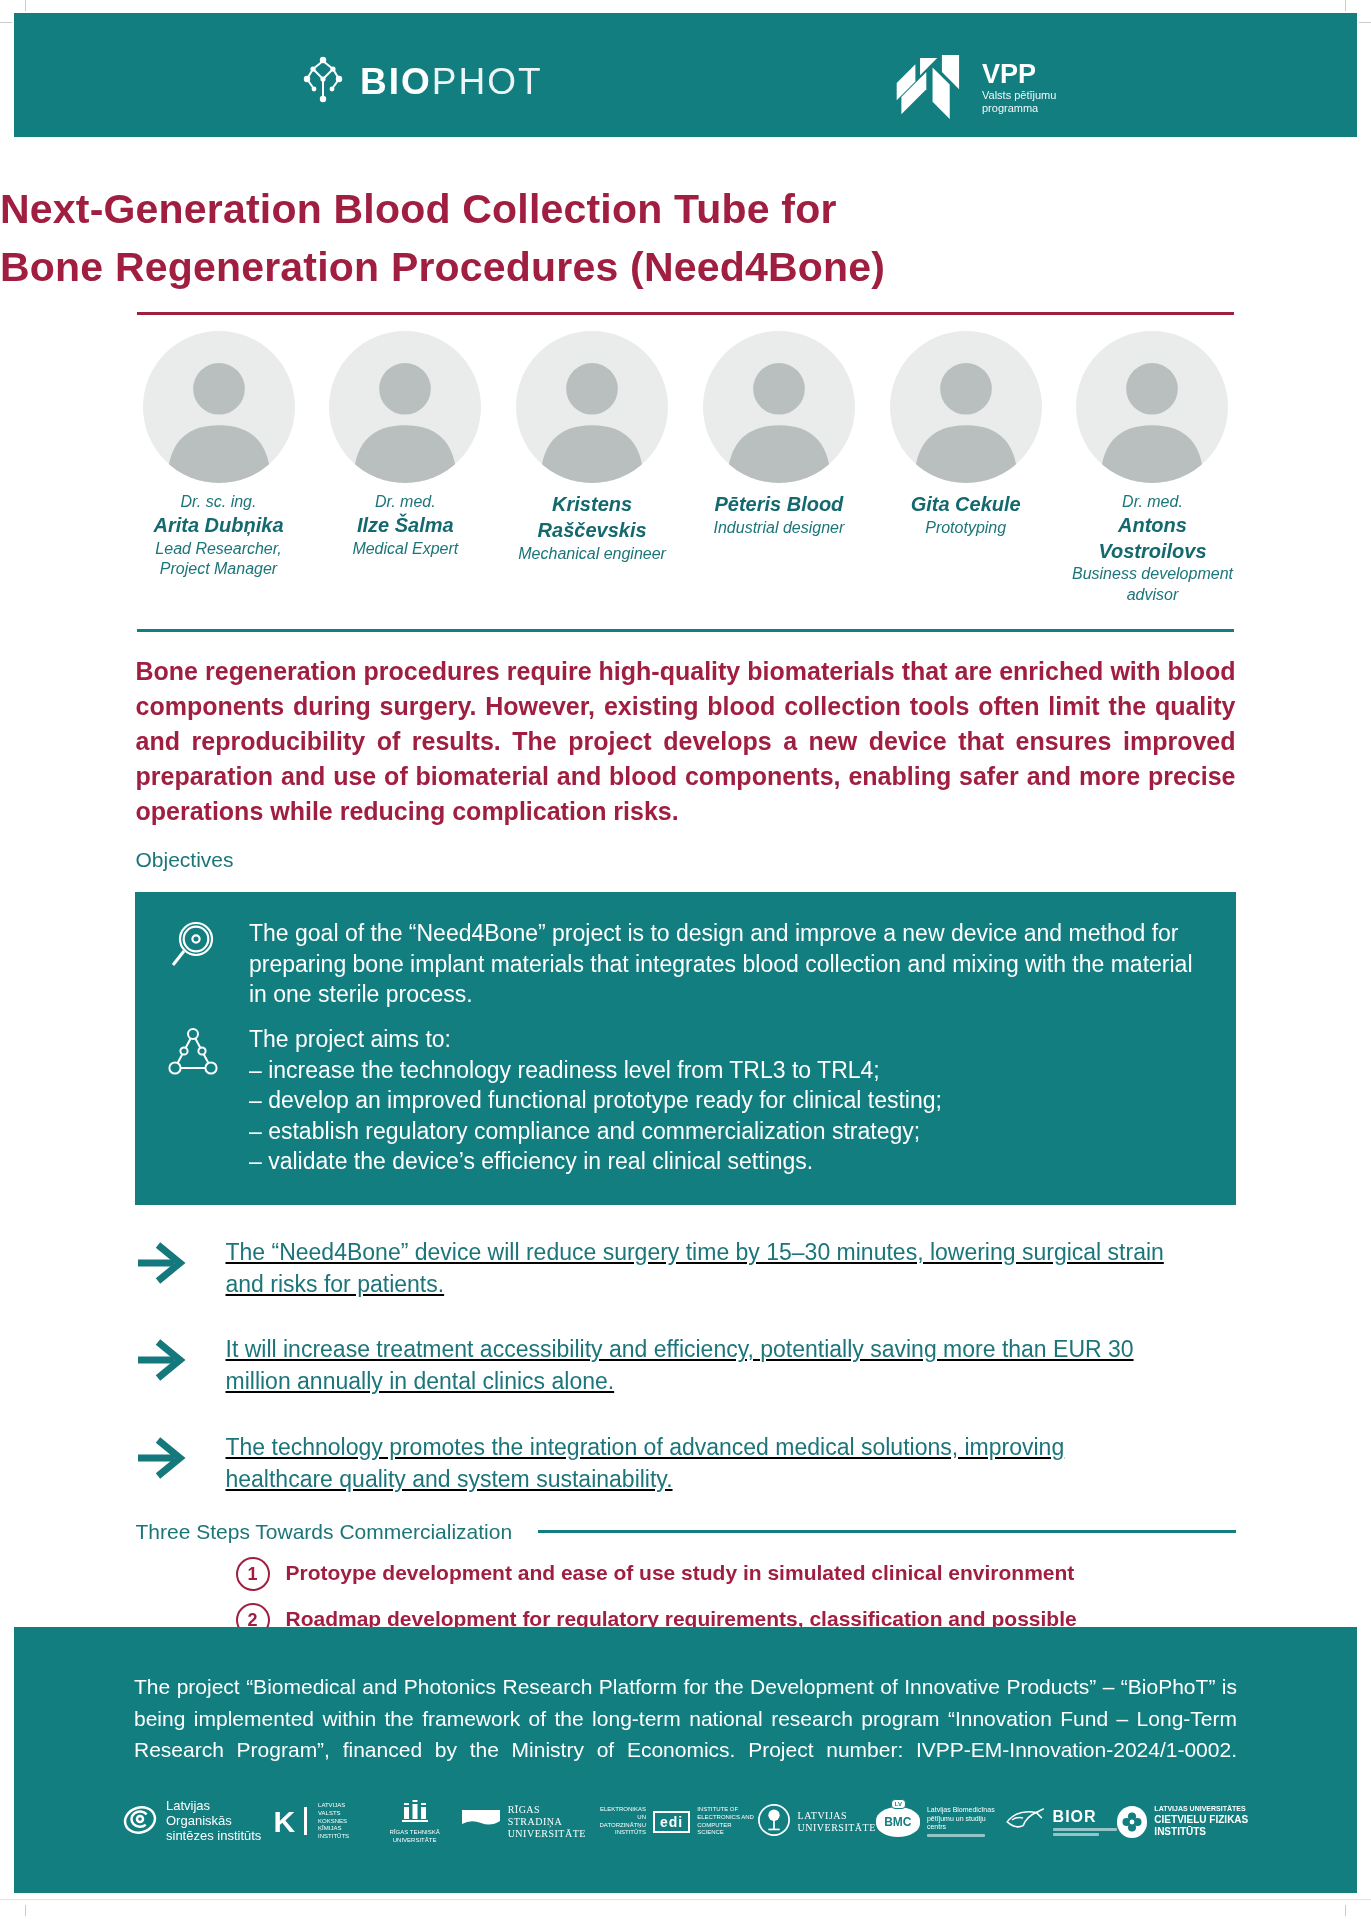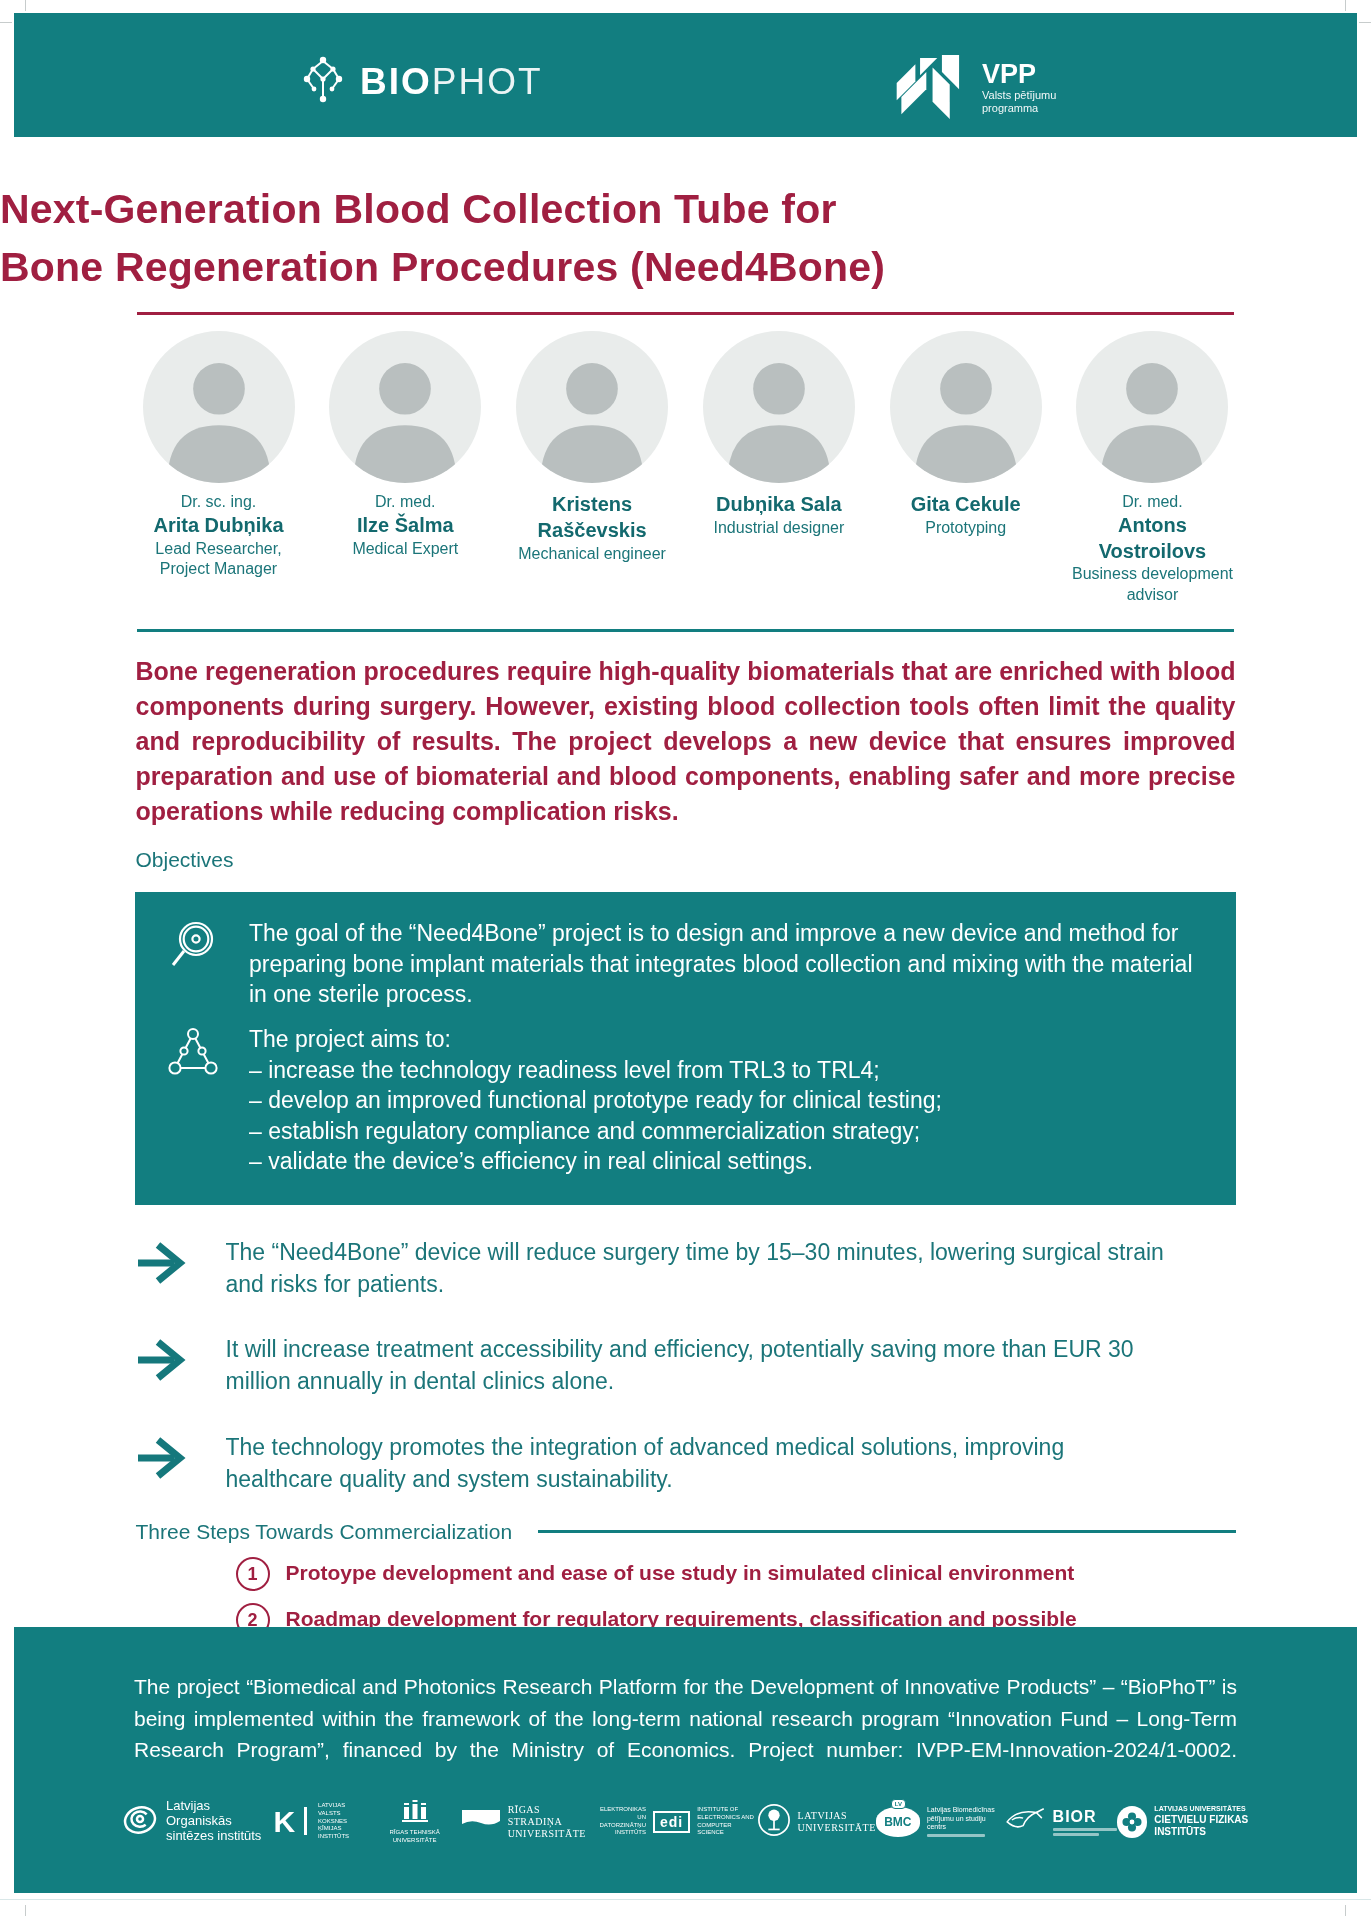--- a/index.html
+++ b/index.html
@@ -35,21 +35,21 @@
   .vpp .sub{font-size:11px;line-height:1.22;opacity:.95;}
 
   
   .main{position:absolute;top:152px;left:0;width:1371px;}
   .title{margin:28px 0 0;color:var(--red);font-weight:bold;
          font-size:41px;line-height:1.42;letter-spacing:.2px;}
   .rule-red{width:1097px;margin:16px auto 0;border:0;border-top:3px solid var(--red);}
   .rule-teal{width:1097px;margin:24px auto 0;border:0;border-top:3px solid var(--teal);}
 
   
-  .team{width:1110px;margin:16px auto 2px;display:flex;justify-content:space-between;}
+  .team{width:1110px;margin:16px auto 2px;display:flex;justify-content:space-between;font-style:italic;}
   .member{width:176px;display:flex;flex-direction:column;align-items:center;text-align:center;}
   .avatar{width:152px;height:152px;border-radius:50%;background:var(--photo-bg);overflow:hidden;flex:none;}
   .member .labels{margin-top:9px;color:var(--teal-text);font-size:16px;line-height:1.28;}
   .member .name{font-weight:bold;font-size:20px;color:#13696E;}
 
   
   .intro{width:1100px;margin:22px auto 0;color:var(--red);font-weight:bold;
          font-size:25px;line-height:1.4;text-align:justify;}
 
   .section-label{width:1100px;margin:18px auto 0;color:var(--teal-text);font-size:21px;line-height:1.2;}
@@ -57,21 +57,21 @@
   
   .obj-box{width:1101px;margin:20px auto 0;background:var(--teal);box-sizing:border-box;
            padding:26px 40px 28px 30px;color:#fff;}
   .obj-item{display:flex;gap:28px;}
   .obj-item + .obj-item{margin-top:14px;}
   .obj-icon{flex:none;width:56px;}
   .obj-text{font-size:23px;line-height:1.33;}
   .obj-text .aims-line{margin:0;}
 
   
-  .benefits{width:1100px;margin:32px auto 0;display:flex;flex-direction:column;gap:34px;}
+  .benefits{width:1100px;margin:32px auto 0;display:flex;flex-direction:column;gap:34px;text-decoration:underline;}
   .benefit{display:flex;gap:40px;align-items:flex-start;}
   .benefit .arrow{flex:none;width:50px;margin-top:4px;}
   .benefit .b-text{color:var(--teal-text);font-size:23px;line-height:1.38;max-width:950px;}
 
   
   .steps-head{width:1100px;margin:24px auto 0;display:flex;align-items:center;gap:18px;}
   .steps-head .line{flex:1;height:3px;background:var(--teal);margin-left:8px;}
   .steps{width:1020px;margin:12px auto 0 ;display:flex;flex-direction:column;gap:11px;padding-left:60px;box-sizing:border-box;}
   .step{display:flex;gap:16px;align-items:flex-start;}
   .step .num{flex:none;width:30px;height:30px;border:2.5px solid var(--red);border-radius:50%;
@@ -217,21 +217,21 @@
 
       <div class="member">
         <div class="avatar">
           <svg viewBox="0 0 100 100" width="152" height="152">
               <circle cx="50" cy="38" r="17" fill="#b9bfbf"></circle>
               <path d="M16 100 Q16 62 50 62 Q84 62 84 100 Z" fill="#b9bfbf"></path>
             </svg>
         </div>
         <div class="labels">
           <div></div>
-          <div class="name">Dubņika Sala</div>
+          <div class="name">Pēteris Blood</div>
           <div>Industrial designer</div>
         </div>
       </div>
 
       <div class="member">
         <div class="avatar">
           <svg viewBox="0 0 100 100" width="152" height="152">
               <circle cx="50" cy="38" r="17" fill="#b9bfbf"></circle>
               <path d="M16 100 Q16 62 50 62 Q84 62 84 100 Z" fill="#b9bfbf"></path>
             </svg>

